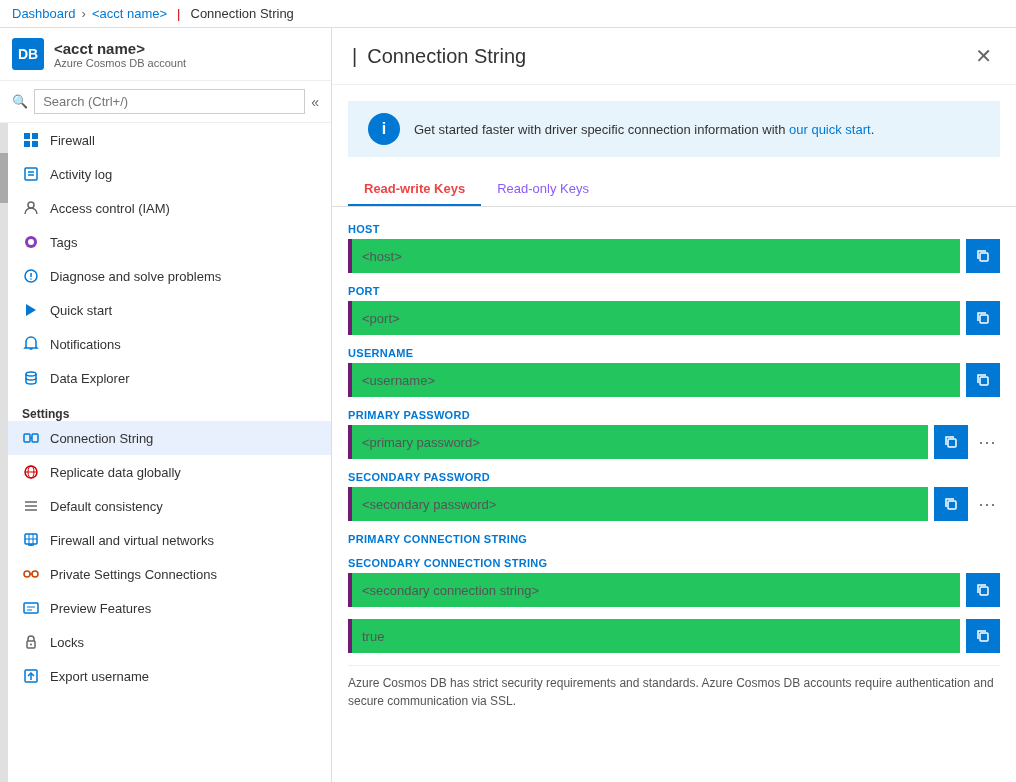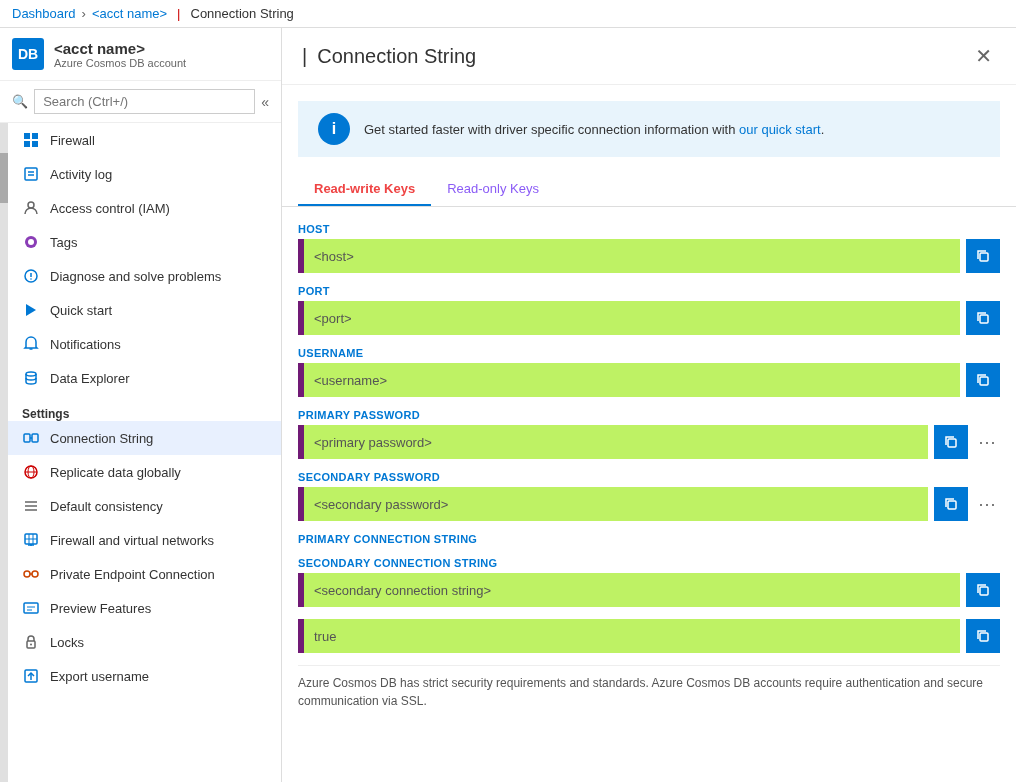--- a/index.html
+++ b/index.html
@@ -2,21 +2,21 @@
 <html><head>
   <meta charset="utf-8">
   <style>
     * { box-sizing: border-box; margin: 0; padding: 0; font-family: 'Segoe UI', Arial, sans-serif; font-size: 13px; }
     body { background: #f3f3f3; width: 1016px; height: 782px; overflow: hidden; display: flex; flex-direction: column; }
 
     
     .main-layout { display: flex; flex: 1; overflow: hidden; }
 
     
-    .sidebar { width: 282px; background: #fff; border-right: 1px solid #ddd; display: flex; flex-direction: column; overflow: hidden; flex-shrink: 0; }
+    .sidebar { width: 332px; background: #fff; border-right: 1px solid #ddd; display: flex; flex-direction: column; overflow: hidden; flex-shrink: 0; }
     .sidebar-header { display: flex; align-items: center; padding: 10px 12px; gap: 10px; border-bottom: 1px solid #eee; }
     .sidebar-icon { width: 32px; height: 32px; background: #0078d4; border-radius: 3px; display: flex; align-items: center; justify-content: center; color: #fff; font-weight: bold; font-size: 14px; flex-shrink: 0; }
     .sidebar-title-block { display: flex; flex-direction: column; }
     .sidebar-account-name { font-size: 15px; font-weight: 600; color: #333; }
     .sidebar-subtitle { font-size: 11px; color: #666; }
 
     .search-bar { display: flex; align-items: center; padding: 8px 12px; border-bottom: 1px solid #eee; gap: 6px; }
     .search-bar input { flex: 1; border: 1px solid #ccc; padding: 4px 8px; font-size: 13px; outline: none; }
 
     .sidebar-nav { flex: 1; overflow-y: auto; }
@@ -44,21 +44,21 @@
     .tab.active { color: #ef4444; border-bottom: 2px solid #0078d4; font-weight: 600; }
 
     
     .fields-area { flex: 1; overflow-y: auto; padding: 16px; }
     .fields-area::-webkit-scrollbar { width: 6px; }
     .fields-area::-webkit-scrollbar-thumb { background: #ccc; }
 
     .field-group { margin-bottom: 12px; }
     .field-label { font-size: 11px; font-weight: 600; color: #0078d4; text-transform: uppercase; margin-bottom: 4px; letter-spacing: 0.3px; }
     .field-row { display: flex; align-items: center; gap: 6px; }
-    .field-input { flex: 1; padding: 6px 10px; background: #bef264; border: none; border-left: 6px solid #701a75; font-size: 13px; color: #555; outline: none; height: 34px; }
+    .field-input { flex: 1; padding: 6px 10px; background: #22c55e; border: none; border-left: 4px solid #701a75; font-size: 13px; color: #555; outline: none; height: 34px; }
     .copy-btn { width: 34px; height: 34px; background: #0078d4; border: none; cursor: pointer; display: flex; align-items: center; justify-content: center; color: #fff; flex-shrink: 0; }
     .more-btn { color: #666; cursor: pointer; font-size: 18px; padding: 0 4px; }
 
     .footer-note { font-size: 12px; color: #555; line-height: 1.5; margin-top: 8px; padding: 8px 0; border-top: 1px solid #eee; }
 
     
     svg { display: block; }
   </style>
 </head>
 <body>
@@ -229,21 +229,21 @@
         </div>
 
         <div class="nav-item">
           <span class="nav-icon">
             <svg width="16" height="16" viewBox="0 0 16 16">
                 <circle cx="4" cy="8" r="3" fill="none" stroke="#cc4400" stroke-width="1.5"></circle>
                 <circle cx="12" cy="8" r="3" fill="none" stroke="#cc4400" stroke-width="1.5"></circle>
                 <line x1="7" y1="8" x2="9" y2="8" stroke="#cc4400" stroke-width="1.5"></line>
               </svg>
           </span>
-          <span class="nav-label">Private Endpoint Connection</span>
+          <span class="nav-label">Private Settings Connections</span>
         </div>
 
         <div class="nav-item">
           <span class="nav-icon">
             <svg width="16" height="16" viewBox="0 0 16 16">
                 <rect x="1" y="3" width="14" height="10" rx="1" fill="none" stroke="#0078d4" stroke-width="1.5"></rect>
                 <line x1="4" y1="7" x2="12" y2="7" stroke="#0078d4" stroke-width="1"></line>
                 <line x1="4" y1="10" x2="9" y2="10" stroke="#0078d4" stroke-width="1"></line>
               </svg>
           </span>

